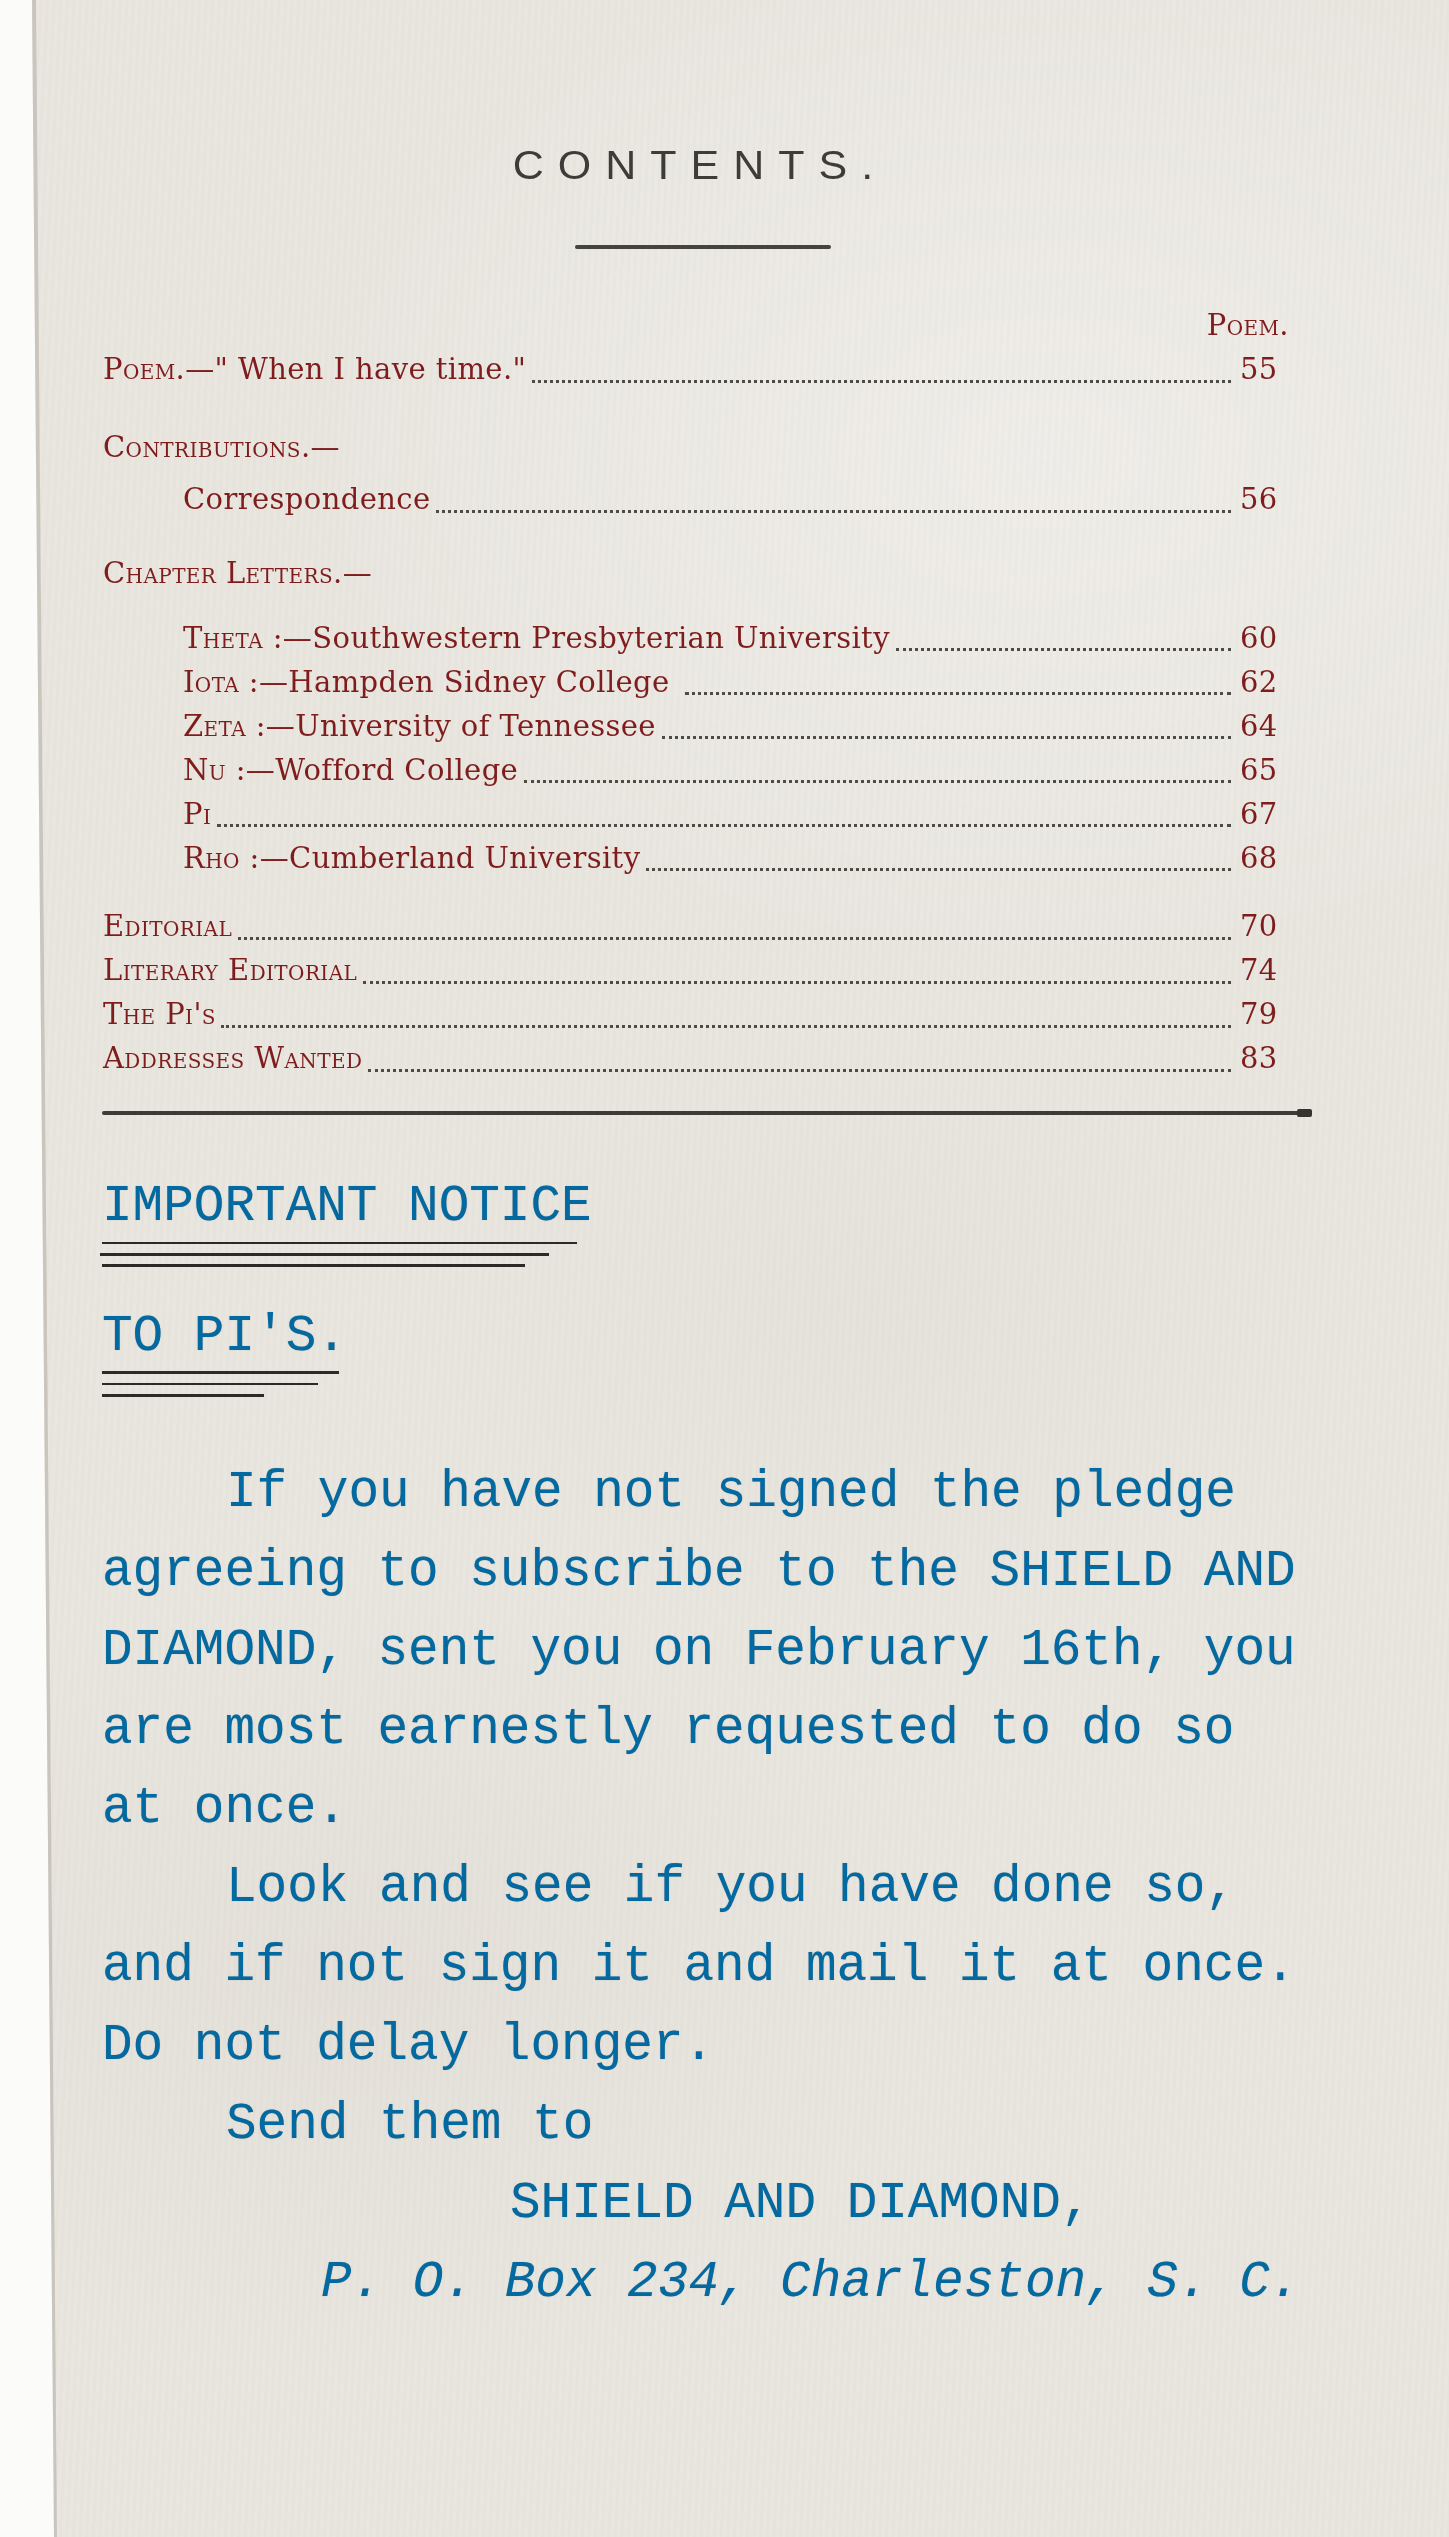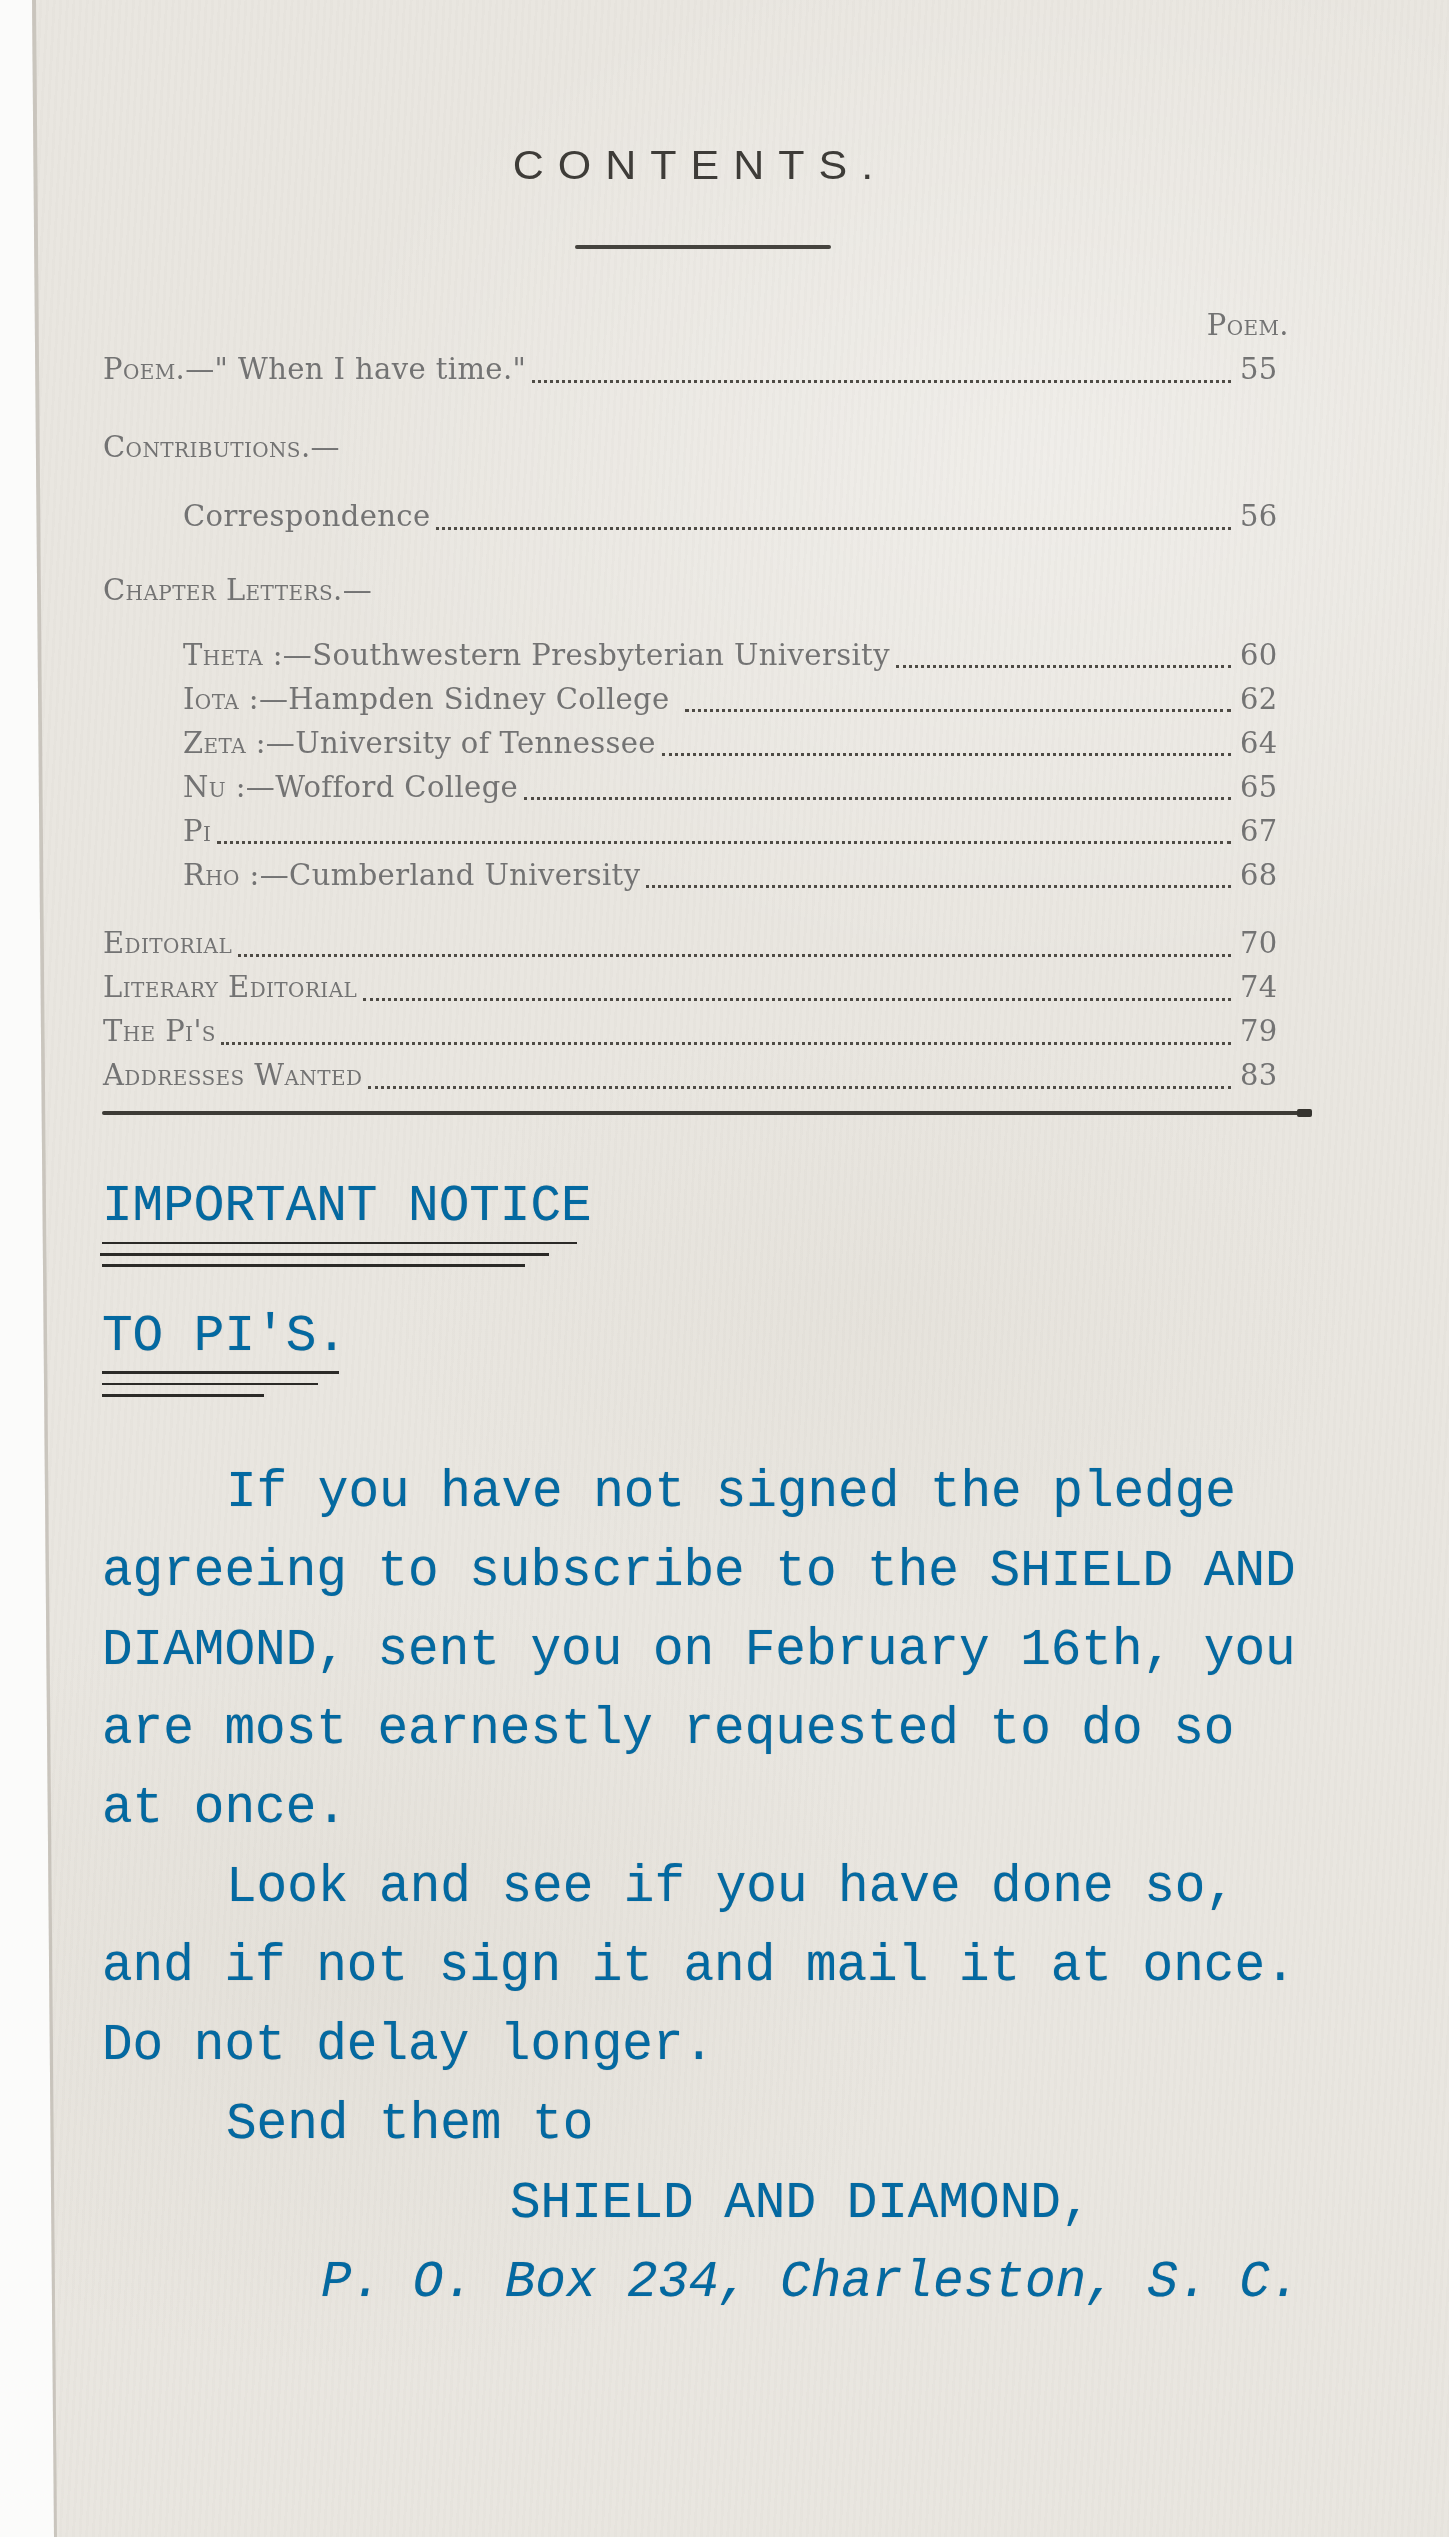--- a/index.html
+++ b/index.html
@@ -36,36 +36,36 @@
     font-size:43px; font-weight:400; letter-spacing:14px;
     color:#3e3c38; transform:scaleY(0.96);
   }
   .title-rule {
     position:absolute; top:245px; left:575px; width:256px; height:3.8px;
     background:#45433e; border-radius:1.9px;
   }
 
   .toc {
     position:absolute; left:103px; top:303px; width:1186px;
-    font-size:29px; line-height:44px; color:#737373;
+    font-size:29px; line-height:44px; color:#7f1d1d;
     letter-spacing:0.4px;
   }
   .toc-row { display:flex; align-items:baseline; }
   .toc-row .sc { font-variant:small-caps; white-space:pre; }
   .toc-row .rest { white-space:pre; }
   .toc-row .dots {
     flex:1; align-self:flex-end;
     border-bottom:3.8px dotted #4e4b45;
     margin:0 9.4px 8.5px 5.6px; height:0.9px;
   }
   .toc-row .pg { min-width:49px; }
   .toc-header { justify-content:flex-end; }
   .lvl1 { padding-left:80px; }
   .mt-a { margin-top:34px; }
-  .mt-b { margin-top:25px; }
+  .mt-b { margin-top:8px; }
   .mt-c { margin-top:30px; }
   .mt-d { margin-top:20.7px; }
   .mt-e { margin-top:24.4px; }
 
   .thick-rule {
     position:absolute; left:102px; top:1111px; width:1207px; height:3.8px;
     background:#3d3b36; border-radius:1.9px;
   }
   .thick-rule .cap {
     position:absolute; right:-2.8px; top:-1.9px; width:15px; height:7.5px;

